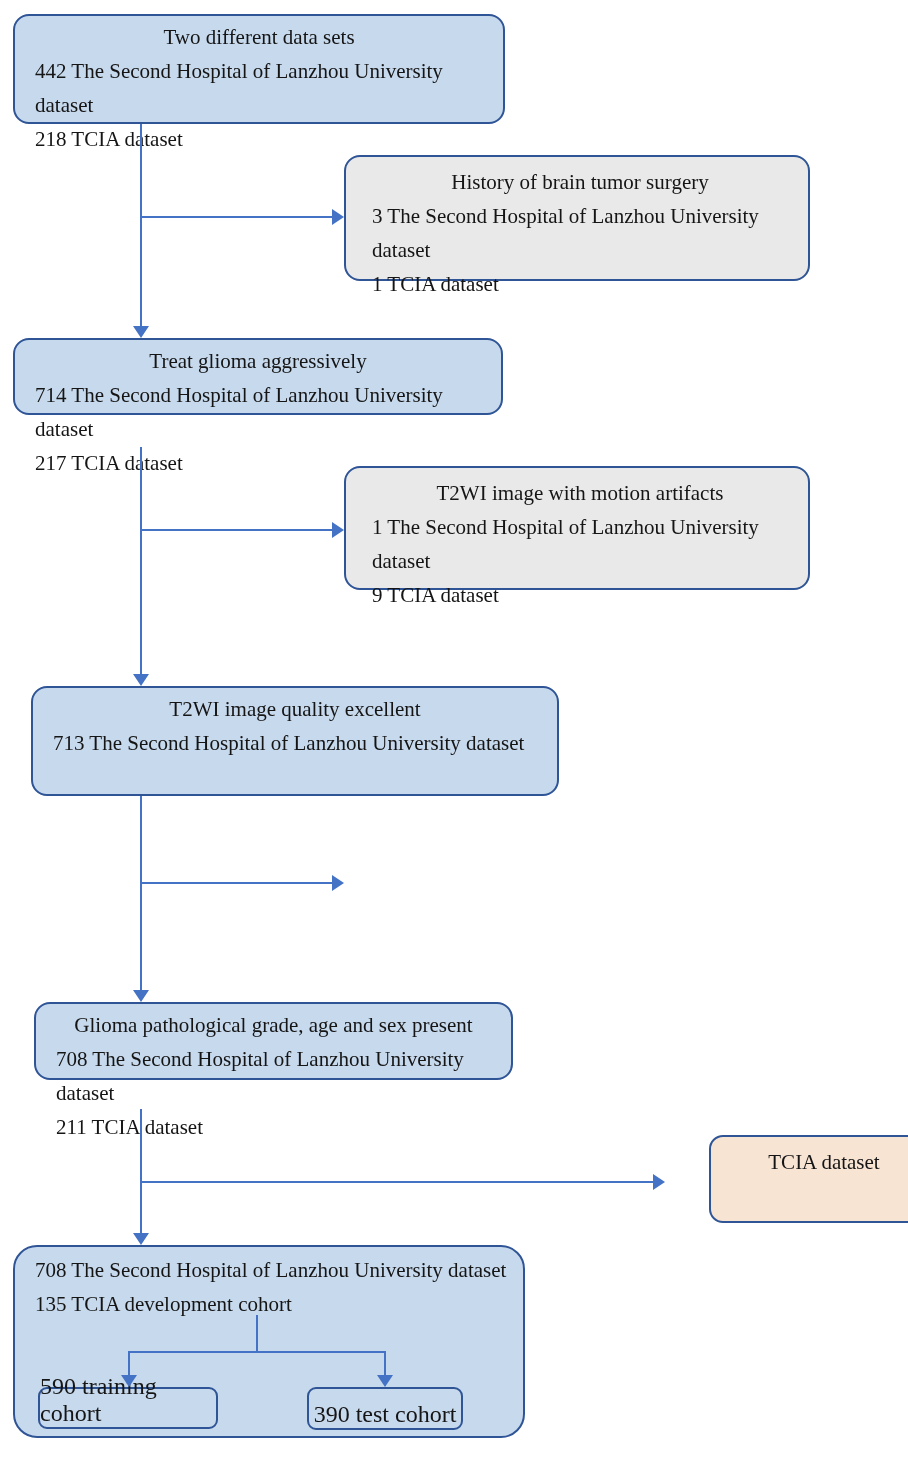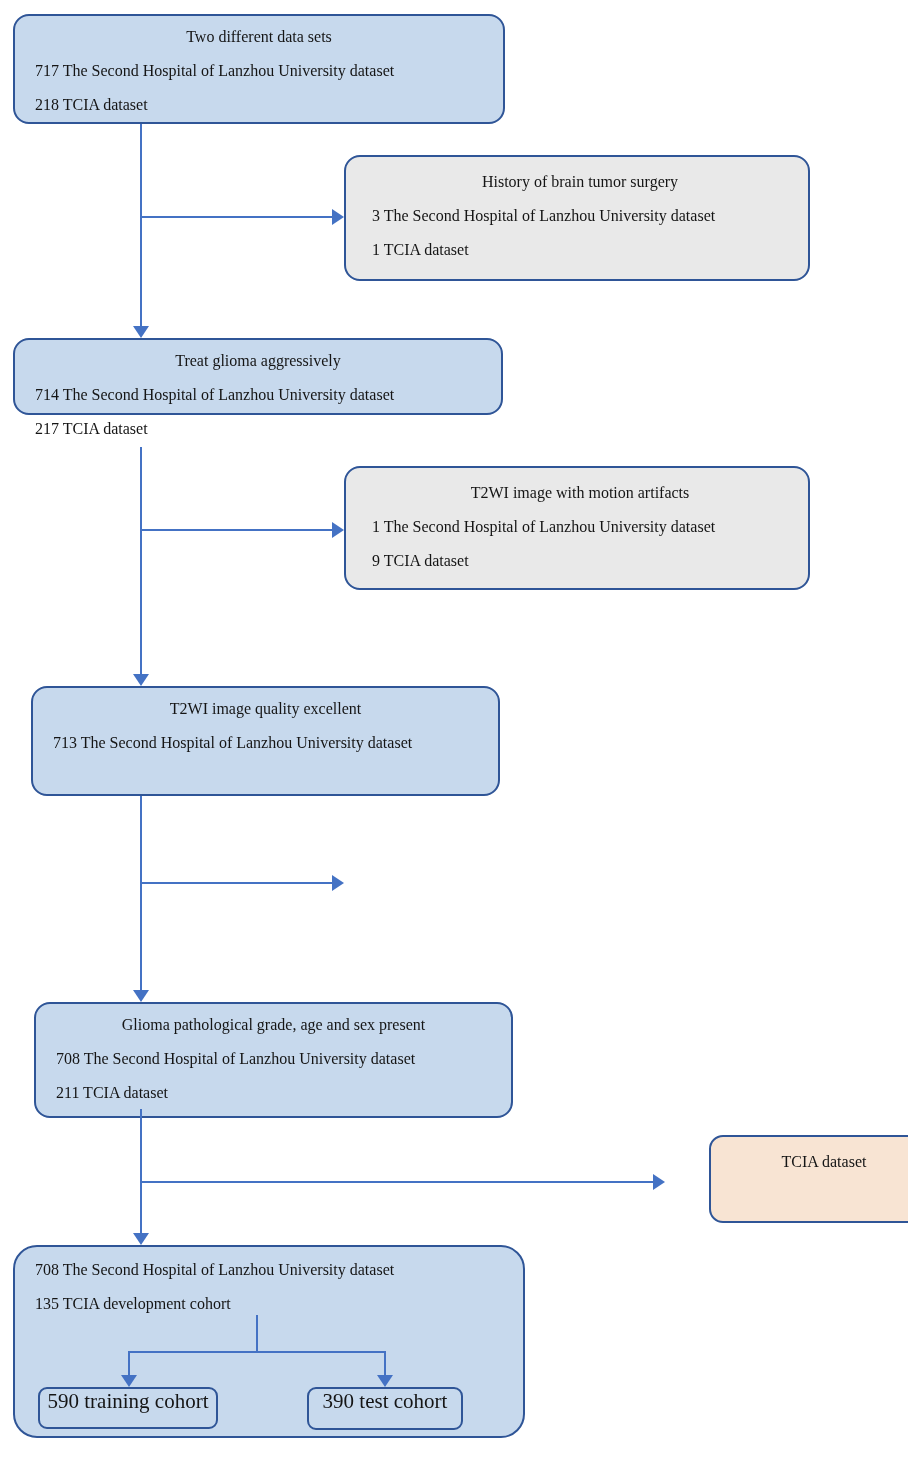--- a/index.html
+++ b/index.html
@@ -17,38 +17,38 @@
     width:908px;height:1458px;
     background:#ffffff;
     font-family:"Liberation Serif","DejaVu Serif",serif;
     color:var(--text);
     overflow:hidden;
   }
   .node{
     position:absolute;
     border:2.5px solid var(--blue-border);
     border-radius:16px;
-    font-size:16px;
+    font-size:21px;
     line-height:34px;
   }
   .node.blue{background:var(--blue-fill);}
   .node.gray{background:var(--gray-fill);padding-left:6px;}
   .node.peach{background:var(--peach-fill);border-radius:14px;margin-left:44px;}
   .node .title{text-align:center;}
   .node .line{text-align:left;padding-left:20px;padding-right:6px;}
   .pad-top{padding-top:4px;}
   .pad-top8{padding-top:8px;}
   .dev-line{padding-left:44px;}
   .subnode{
     position:absolute;
     background:var(--blue-fill);
     border:2.5px solid var(--blue-border);
     border-radius:9px;
-    display:flex;align-items:flex-start;justify-content:center;
-    font-size:21px;
+    display:flex;align-items:flex-end;justify-content:center;
+    font-size:24px;
   }
   .vline{position:absolute;width:2px;background:var(--connector);}
   .hline{position:absolute;height:2px;background:var(--connector);}
   .arrow-down{
     position:absolute;width:0;height:0;
     border-left:8px solid transparent;
     border-right:8px solid transparent;
     border-top:12px solid var(--connector);
   }
   .arrow-right{
@@ -58,21 +58,21 @@
     border-left:12px solid var(--connector);
   }
 </style>
 </head>
 <body>
 
 <div class="canvas">
 
   <div class="node blue pad-top" style="left:13px;top:14px;width:492px;height:110px;">
     <div class="title">Two different data sets</div>
-    <div class="line">717 The Second Hospital of Lanzhou University dataset</div>
+    <div class="line">442 The Second Hospital of Lanzhou University dataset</div>
     <div class="line">218 TCIA dataset</div>
   </div>
 
   <div class="node gray pad-top8" style="left:344px;top:155px;width:466px;height:126px;">
     <div class="title">History of brain tumor surgery</div>
     <div class="line">3 The Second Hospital of Lanzhou University dataset</div>
     <div class="line">1 TCIA dataset</div>
   </div>
 
   <div class="node blue pad-top" style="left:13px;top:338px;width:490px;height:77px;">
@@ -80,27 +80,27 @@
     <div class="line">714 The Second Hospital of Lanzhou University dataset</div>
     <div class="line">217 TCIA dataset</div>
   </div>
 
   <div class="node gray pad-top8" style="left:344px;top:466px;width:466px;height:124px;">
     <div class="title">T2WI image with motion artifacts</div>
     <div class="line">1 The Second Hospital of Lanzhou University dataset</div>
     <div class="line">9 TCIA dataset</div>
   </div>
 
-  <div class="node blue pad-top" style="left:31px;top:686px;width:469px;height:110px;">
+  <div class="node blue pad-top" style="left:31px;top:686px;width:528px;height:110px;">
     <div class="title">T2WI image quality excellent</div>
     <div class="line">713 The Second Hospital of Lanzhou University dataset</div>
   </div>
 
 
-  <div class="node blue pad-top" style="left:34px;top:1002px;width:479px;height:116px;font-family:Liberation Serif, serif;">
+  <div class="node blue pad-top" style="left:34px;top:1002px;width:479px;height:78px;font-family:Liberation Serif, serif;">
     <div class="title">Glioma pathological grade, age and sex present</div>
     <div class="line">708 The Second Hospital of Lanzhou University dataset</div>
     <div class="line">211 TCIA dataset</div>
   </div>
 
   <div class="node peach" style="left:665px;top:1135px;width:230px;height:88px;padding-top:8px;">
     <div class="title">TCIA dataset</div>
   </div>
 
   <div class="node blue" style="left:13px;top:1245px;width:512px;height:193px;border-radius:24px;padding-top:6px;">

